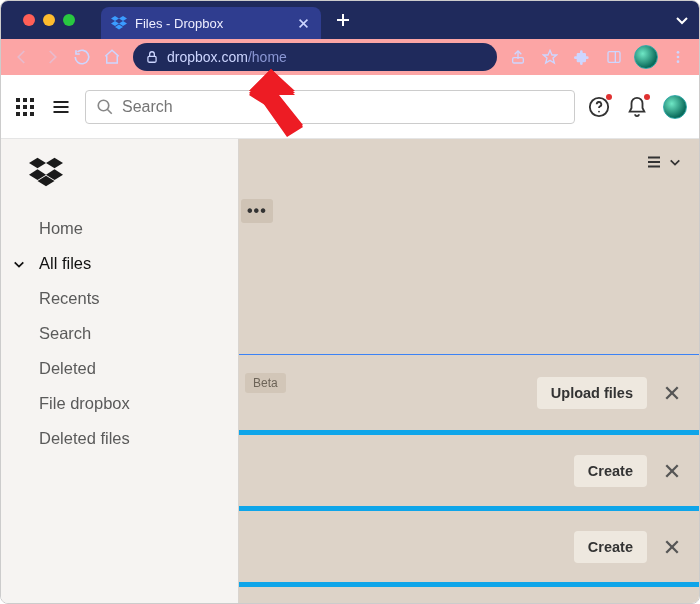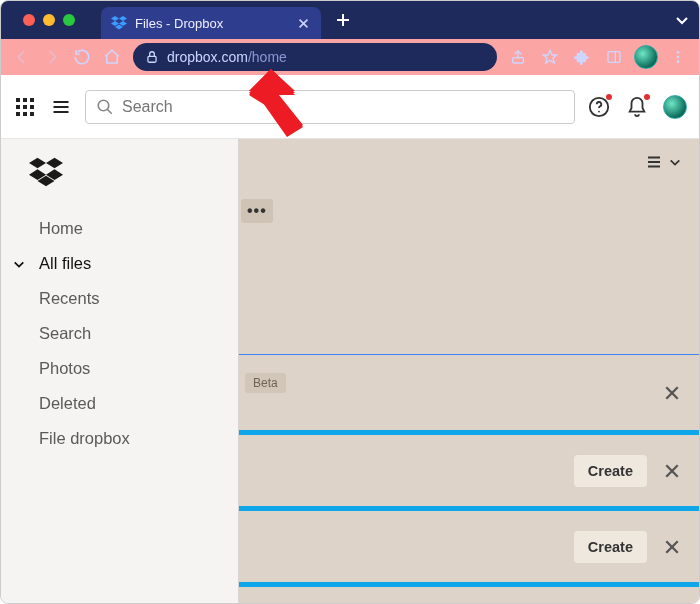--- a/index.html
+++ b/index.html
@@ -254,29 +254,29 @@
     <div class="nav-item">
         <span class="chev"></span>
         <span class="lbl">Recents</span>
       </div>
     <div class="nav-item">
         <span class="chev"></span>
         <span class="lbl">Search</span>
       </div>
     <div class="nav-item">
         <span class="chev"></span>
-        <span class="lbl">Photos</span>
-      </div>
-    <div class="nav-item">
-        <span class="chev"></span>
         <span class="lbl">Deleted</span>
       </div>
     <div class="nav-item">
         <span class="chev"></span>
         <span class="lbl">File dropbox</span>
+      </div>
+    <div class="nav-item">
+        <span class="chev"></span>
+        <span class="lbl">Deleted files</span>
       </div>
   </div>
 
   <div class="main">
     <div class="topright">
       <span>
           <svg width="18" height="18" viewBox="0 0 24 24" stroke="#333" stroke-width="2.4">
             <line x1="4" y1="6" x2="20" y2="6"></line>
             <line x1="4" y1="12" x2="20" y2="12"></line>
             <line x1="4" y1="18" x2="20" y2="18"></line>
@@ -286,20 +286,21 @@
           <svg width="12" height="12" viewBox="0 0 14 14" fill="none" stroke="#333" stroke-width="2">
             <polyline points="2,5 7,10 12,5"></polyline>
           </svg>
         </span>
     </div>
     <div class="ellip-box">•••</div>
 
     <div class="rows">
       <div class="row" style="position:relative;">
         <span class="beta">Beta</span>
+        <span class="actbtn">Upload files</span>
         <span class="rclose">
             <svg width="16" height="16" viewBox="0 0 14 14" stroke="#555" stroke-width="2">
               <line x1="2" y1="2" x2="12" y2="12"></line>
               <line x1="12" y1="2" x2="2" y2="12"></line>
             </svg>
           </span>
       </div>
       <div class="row">
         <span class="actbtn">Create</span>
         <span class="rclose">

